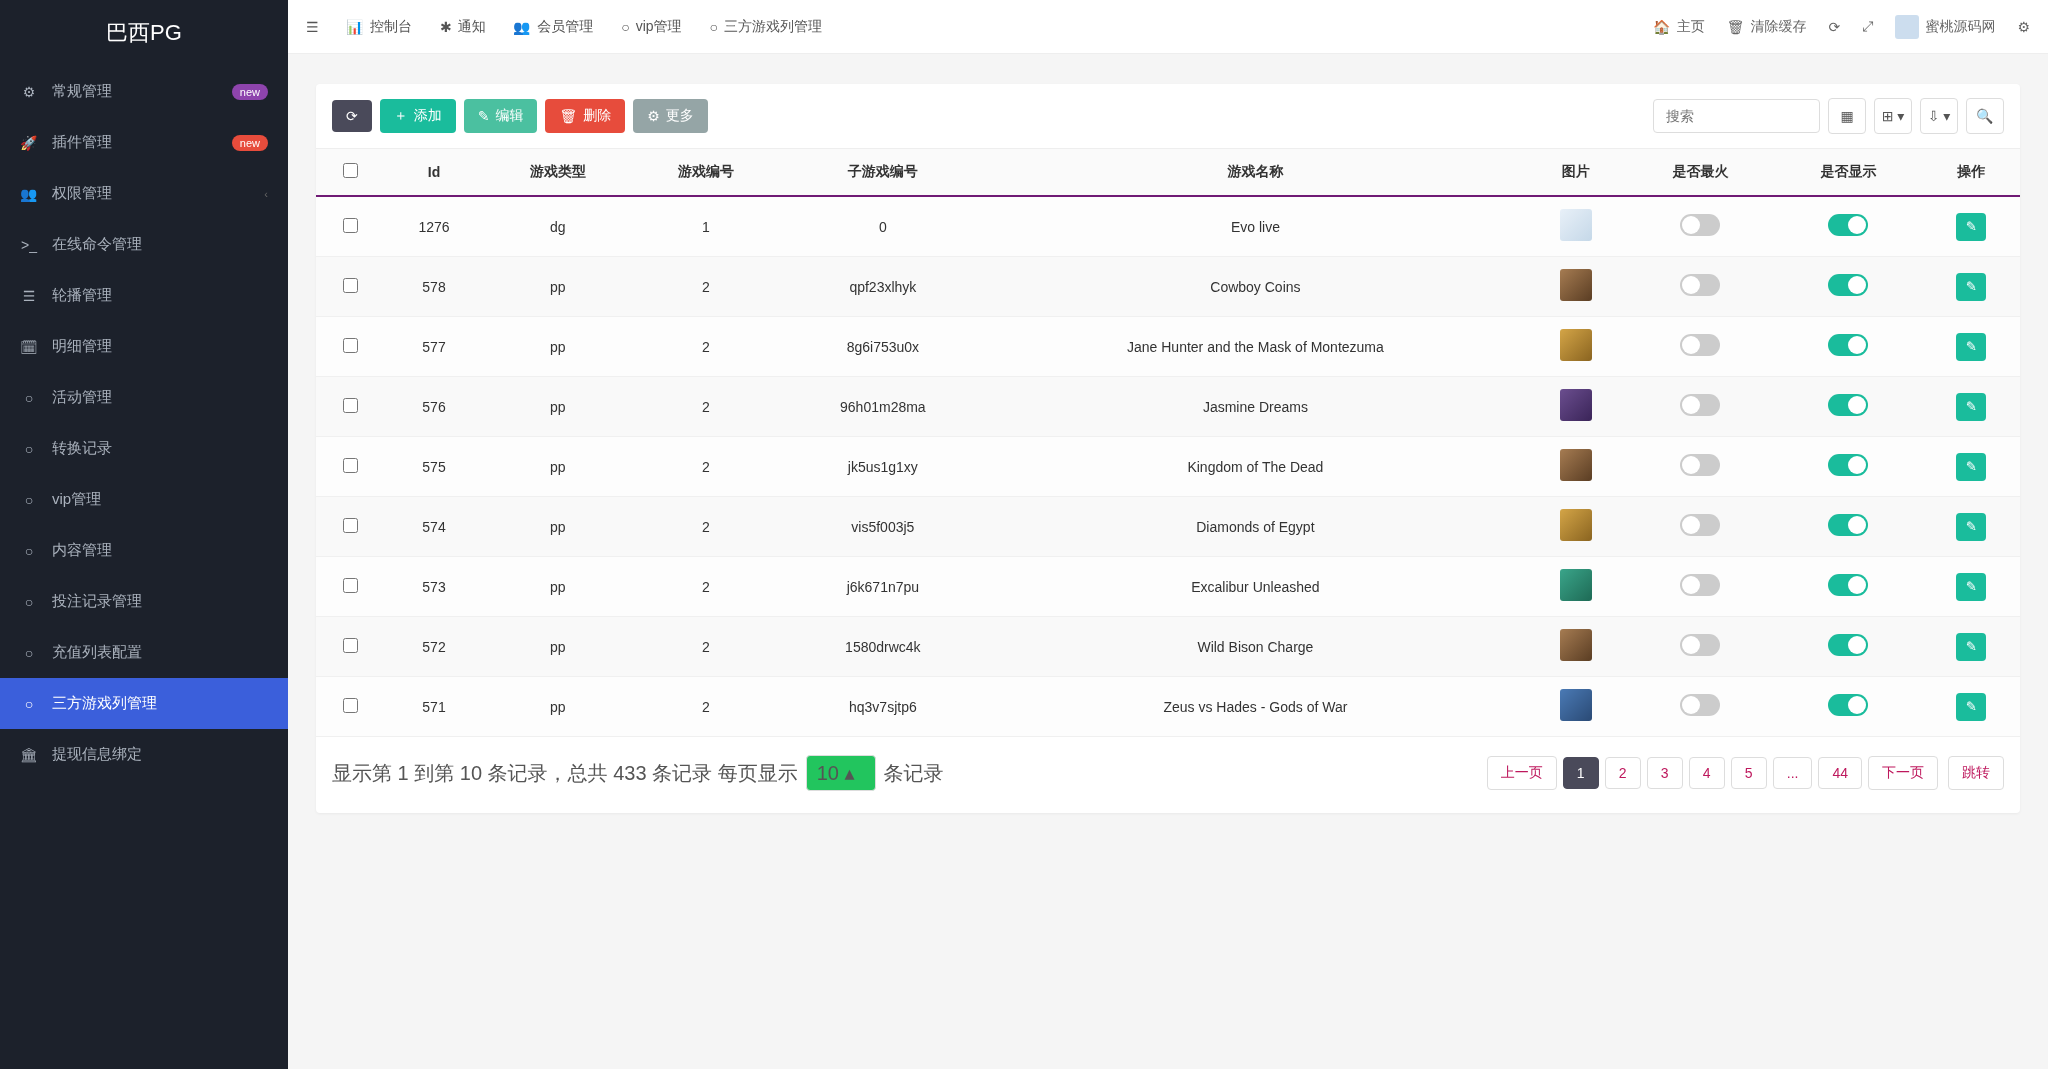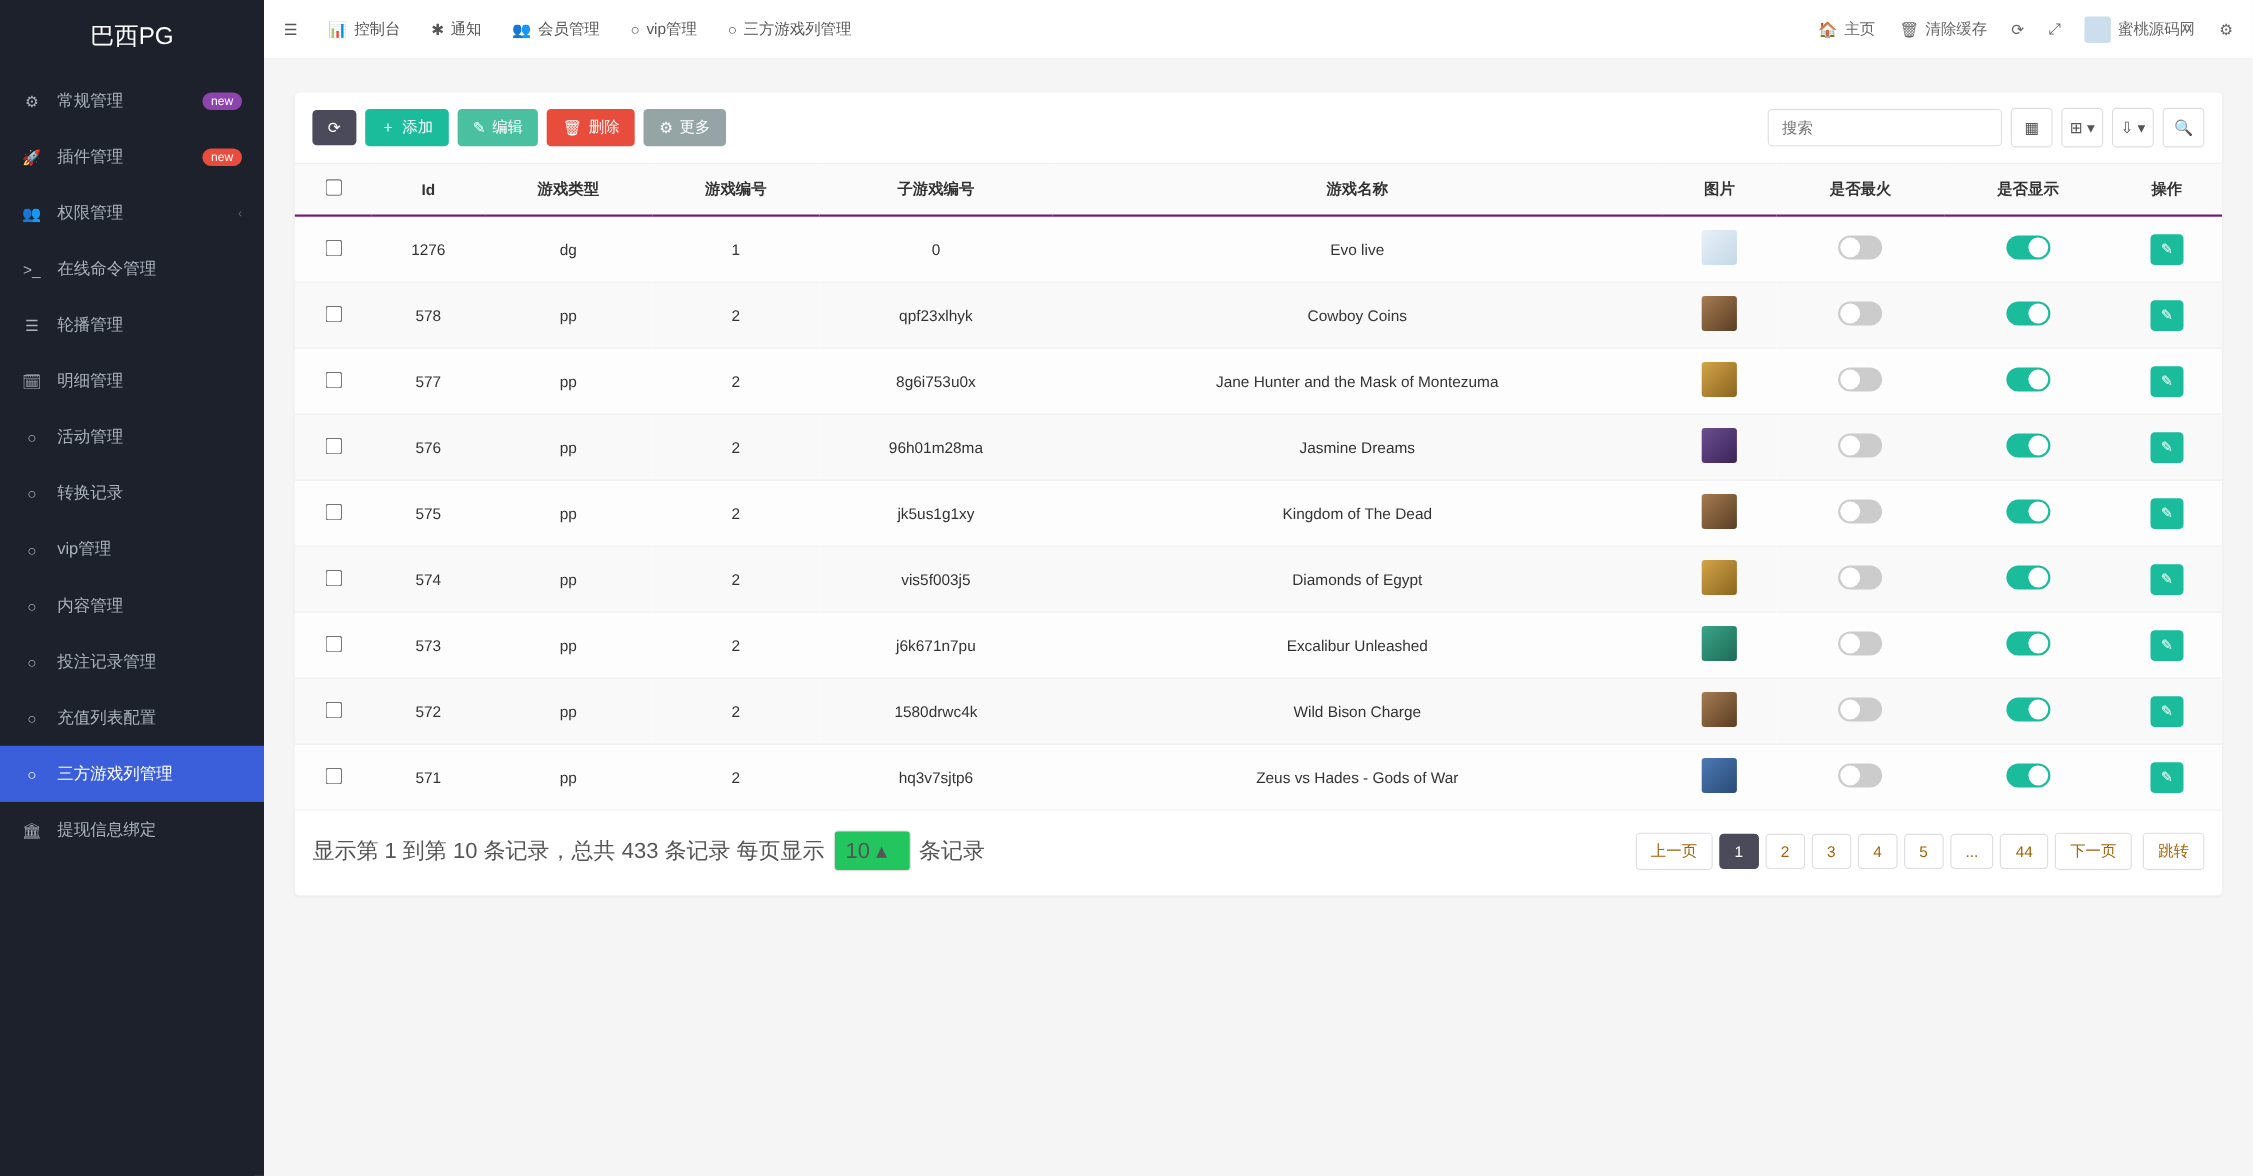--- a/index.html
+++ b/index.html
@@ -1,20 +1,20 @@
 <!DOCTYPE html>
 <html><head>
 <meta charset="utf-8">
 <style>
 * { margin: 0; padding: 0; box-sizing: border-box; }
 body { font-family: -apple-system, "Helvetica Neue", Arial, sans-serif; font-size: 14px; color: #333; background: #f5f5f5; overflow: hidden; }
 .app { display: flex; height: 100vh; width: 100vw; }
 
 
-.sidebar { width: 240px; background: #1c212b; color: #aab2bd; display: flex; flex-direction: column; overflow-y: auto; flex-shrink: 0; }
+.sidebar { width: 288px; background: #1c212b; color: #aab2bd; display: flex; flex-direction: column; overflow-y: auto; flex-shrink: 0; }
 .brand { color: #fff; font-size: 22px; text-align: center; padding: 18px 0; font-weight: 500; }
 .nav-item { display: flex; align-items: center; padding: 16px 20px; cursor: pointer; font-size: 15px; position: relative; }
 .nav-item.active { background: #3b5fdb; color: #fff; }
 .nav-icon { width: 18px; margin-right: 14px; display: inline-flex; justify-content: center; font-size: 14px; }
 .nav-label { flex: 1; }
 .nav-badge { background: #e74c3c; color: #fff; font-size: 11px; padding: 2px 8px; border-radius: 10px; }
 .nav-badge.new2 { background: #8e44ad; }
 .nav-chevron { font-size: 11px; color: #666; }
 
 
@@ -35,21 +35,21 @@
 
 
 .toolbar { display: flex; align-items: center; padding: 14px 16px; gap: 8px; }
 .btn { border: none; padding: 8px 14px; border-radius: 4px; font-size: 14px; cursor: pointer; display: inline-flex; align-items: center; gap: 6px; color: #fff; }
 .btn-dark { background: #4a4a5a; }
 .btn-green { background: #1abc9c; }
 .btn-red { background: #e74c3c; }
 .btn-gray { background: #95a5a6; }
 .btn-edit { background: #4bc0a0; }
 .toolbar-right { margin-left: auto; display: flex; align-items: center; gap: 8px; }
-.search-input { border: 1px solid #ddd; padding: 8px 12px; border-radius: 4px; width: 213px; font-size: 14px; }
+.search-input { border: 1px solid #ddd; padding: 8px 12px; border-radius: 4px; width: 167px; font-size: 14px; }
 .icon-btn { border: 1px solid #ddd; background: #fff; width: 38px; height: 36px; border-radius: 4px; display: inline-flex; align-items: center; justify-content: center; cursor: pointer; color: #555; font-size: 14px; }
 
 
 table { width: 100%; border-collapse: collapse; }
 th { background: #fafafa; border-top: 1px solid #eee; border-bottom: 2px solid #701a75; padding: 14px 10px; font-weight: 600; text-align: center; font-size: 14px; }
 td { border-bottom: 1px solid #f0f0f0; padding: 12px 10px; text-align: center; font-size: 14px; vertical-align: middle; }
 tbody tr:nth-child(odd) { background: #fdfdfd; }
 tbody tr:nth-child(even) { background: #f9f9f9; }
 .thumb { width: 32px; height: 32px; background: linear-gradient(135deg,#a67c52,#5a3d23); border-radius: 3px; display: inline-block; }
 .thumb.light { background: linear-gradient(135deg,#e8f0f8,#c5d8e8); }
@@ -65,21 +65,21 @@
 .toggle::after { content: ""; width: 18px; height: 18px; background: #fff; border-radius: 50%; position: absolute; top: 2px; }
 .toggle.off::after { left: 2px; }
 .toggle.on::after { right: 2px; }
 .action-btn { background: #1abc9c; color: #fff; border: none; width: 30px; height: 28px; border-radius: 4px; cursor: pointer; display: inline-flex; align-items: center; justify-content: center; }
 
 
 .table-footer { display: flex; align-items: center; padding: 18px 16px 22px; gap: 10px; }
 .footer-info { color: #555; font-size: 20px; display: flex; align-items: center; gap: 8px; }
 .page-size-select { border: 1px solid #ddd; padding: 5px 20px 5px 10px; border-radius: 4px; background: #22c55e; }
 .pagination { margin-left: auto; display: flex; gap: 6px; align-items: center; }
-.page-link { border: 1px solid #ddd; padding: 7px 13px; border-radius: 4px; cursor: pointer; color: #a16207; background: #fff; display: inline-flex; align-items: center; justify-content: center; min-width: 36px; }
+.page-link { border: 1px solid #ddd; padding: 7px 13px; border-radius: 4px; cursor: pointer; color: #be185d; background: #fff; display: inline-flex; align-items: center; justify-content: center; min-width: 36px; }
 .page-link.active { background: #4a4a5a; color: #fff; border-color: #4a4a5a; }
 
 input[type="checkbox"] { width: 15px; height: 15px; cursor: pointer; }
 </style>
 </head>
 <body>
 
 <div class="app">
 
   <aside class="sidebar">

